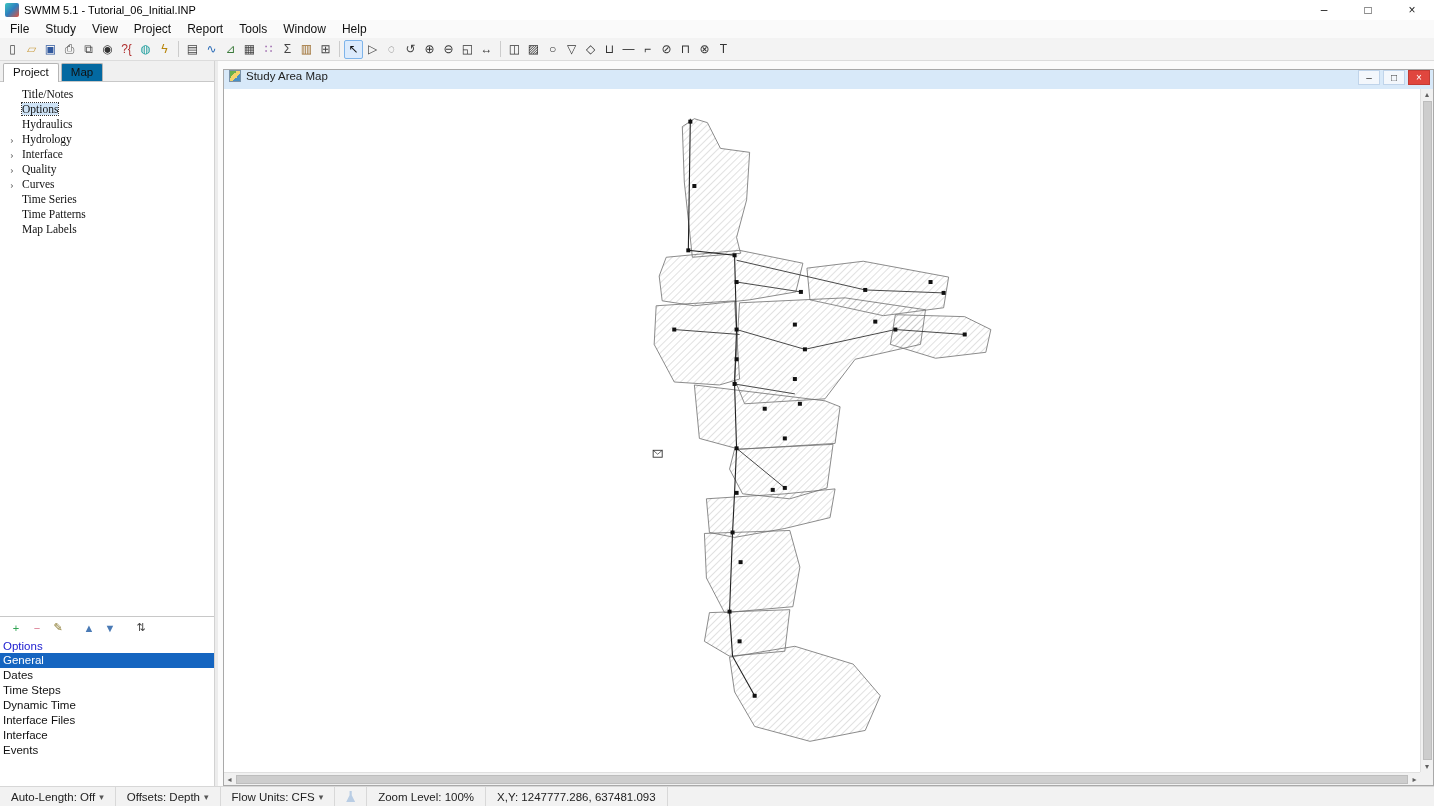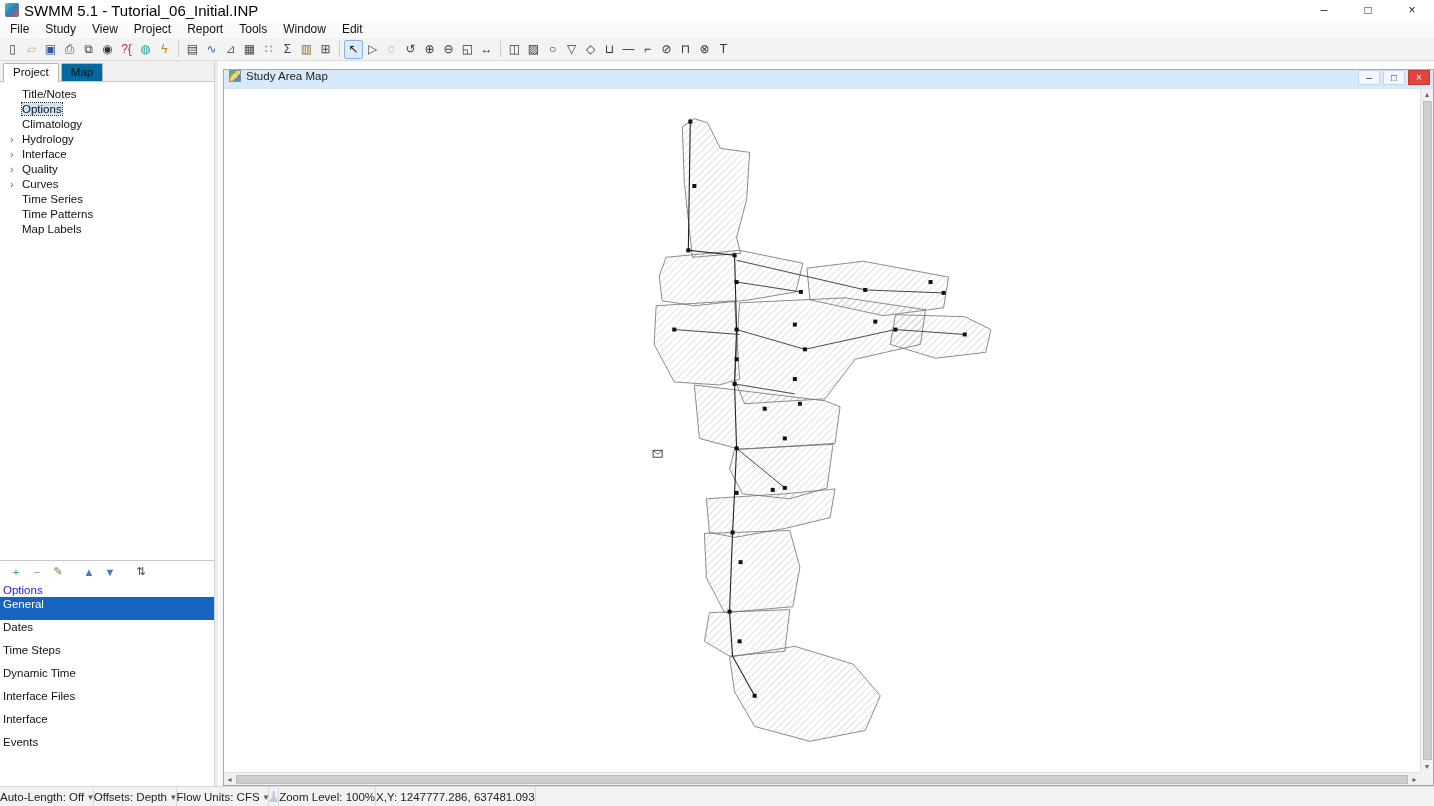--- a/index.html
+++ b/index.html
@@ -4,21 +4,21 @@
 <style>
   * { box-sizing: border-box; margin: 0; padding: 0; }
   html,body { width:1434px; height:806px; overflow:hidden; }
   body { font-family:"Liberation Sans", sans-serif; font-size:12px; color:#111; background:#fff; }
   .app { width:1434px; height:806px; display:flex; flex-direction:column; background:#fff; }
 
   
   .titlebar { height:20px; display:flex; align-items:center; background:#fff; flex:0 0 auto; }
   .app-icon { width:14px; height:14px; margin:0 5px 0 5px; border-radius:2px;
               background:linear-gradient(135deg,#3ec6c0 0%,#2f7fbf 50%,#e5533d 100%); }
-  .win-title { font-size:15px; color:#000; }
+  .win-title { font-size:11px; color:#000; }
   .win-controls { margin-left:auto; display:flex; height:100%; }
   .wbtn { width:44px; height:100%; display:flex; align-items:center; justify-content:center;
           font-size:12px; color:#222; cursor:default; }
 
   
   .menubar { height:18px; display:flex; align-items:center; background:#fafafa; padding-left:2px;
              flex:0 0 auto; }
   .menu-item { padding:0 8px; font-size:12px; line-height:18px; }
 
   
@@ -35,30 +35,30 @@
 
   
   .left-panel { width:214px; flex:0 0 auto; display:flex; flex-direction:column; background:#fff; }
   .tabs { height:21px; display:flex; align-items:flex-end; background:#f0f0f0; padding:2px 0 0 3px;
           border-bottom:1px solid #c8c8c8; flex:0 0 auto; }
   .tab { padding:2px 9px 3px; font-size:11.5px; background:#0369a1; border:1px solid #b5b5b5;
          border-bottom:none; border-radius:2px 2px 0 0; margin-right:2px; }
   .tab.active { background:#fff; margin-bottom:-1px; padding-bottom:4px; }
   .tree { flex:1; min-height:0; padding-top:5px; background:#fff; overflow:hidden; }
   .tree-row { height:15px; line-height:15px; font-size:11.5px; position:relative; padding-left:22px;
-              white-space:nowrap; }
+              white-space:nowrap;font-family:Liberation Serif, serif; }
   .chev { position:absolute; left:10px; top:0; font-size:11px; color:#666; }
   .tree-label.focused { background:#cfe4f7; outline:1px dotted #333; }
   .bottom-block { flex:0 0 auto; border-top:1px solid #c8c8c8; }
   .mini-toolbar { height:21px; display:flex; align-items:center; padding-left:7px; gap:3px; }
   .mini-btn { width:18px; height:17px; display:flex; align-items:center; justify-content:center;
               font-size:11px; }
   .mini-sep { width:7px; }
   .options-header { font-size:11.5px; color:#2020d0; padding:2px 0 1px 3px; }
-  .opt-item { height:23px; line-height:15px; font-size:11.5px; padding-left:3px; color:#111; }
+  .opt-item { height:15px; line-height:15px; font-size:11.5px; padding-left:3px; color:#111; }
   .opt-item.selected { background:#1565c0; color:#fff; }
   .options-list { padding-bottom:28px; }
 
   
   .splitter { width:4px; background:#ececec; border-left:1px solid #d2d2d2; flex:0 0 auto; }
 
   
   .mdi { flex:1; position:relative; background:#fbfbfb; min-width:0; }
   .child { position:absolute; left:5px; top:8px; right:0; bottom:0; background:#fff;
            border:1px solid #a9a9a9; }
@@ -79,21 +79,21 @@
   .hscroll { position:absolute; left:0; right:13px; bottom:0; height:13px; background:#f1f1f1;
              border-top:1px solid #e0e0e0; display:flex; align-items:center; }
   .sarrow { font-size:8px; color:#606060; line-height:11px; height:11px; width:11px; text-align:center; }
   .vthumb { flex:1; width:9px; margin:1px 0; background:#cdcdcd; border:1px solid #bdbdbd; }
   .hthumb { flex:1; height:9px; margin:0 1px; background:#cdcdcd; border:1px solid #bdbdbd; }
   .corner { position:absolute; right:0; bottom:0; width:13px; height:13px; background:#f1f1f1; }
 
   
   .statusbar { height:20px; display:flex; align-items:stretch; background:#f2f2f2;
                border-top:1px solid #d7d7d7; flex:0 0 auto; font-size:11.5px; color:#222; }
-  .sb-sec { display:flex; align-items:center; gap:4px; padding:0 0; border-right:1px solid #d8d8d8; }
+  .sb-sec { display:flex; align-items:center; gap:4px; padding:0 11px; border-right:1px solid #d8d8d8; }
   .sb-arrow { font-size:9px; color:#555; }
   .flask { width:9px; height:11px; background:#b9cde4;
            clip-path:polygon(38% 0,62% 0,62% 38%,100% 100%,0 100%,38% 38%); }
 </style>
 </head>
 <body>
 
 <div class="app">
 
   <div class="titlebar">
@@ -107,21 +107,21 @@
   </div>
 
   <div class="menubar">
       <span class="menu-item">File</span>
       <span class="menu-item">Study</span>
       <span class="menu-item">View</span>
       <span class="menu-item">Project</span>
       <span class="menu-item">Report</span>
       <span class="menu-item">Tools</span>
       <span class="menu-item">Window</span>
-      <span class="menu-item">Edit</span>
+      <span class="menu-item">Help</span>
     </div>
 
   <div class="toolbar">
       <div class="tb-btn">
         <span class="tb-glyph" style="color: rgb(68, 68, 68);">▯</span>
       </div>
       <div class="tb-btn">
         <span class="tb-glyph" style="color: rgb(201, 154, 60);">▱</span>
       </div>
       <div class="tb-btn">
@@ -237,21 +237,21 @@
   <div class="main">
 
     <div class="left-panel">
       <div class="tabs">
           <div class="tab active">Project</div>
           <div class="tab">Map</div>
         </div>
       <div class="tree">
           <div class="tree-row"><span class="tree-label">Title/Notes</span></div>
           <div class="tree-row"><span class="tree-label focused">Options</span></div>
-          <div class="tree-row"><span class="tree-label">Climatology</span></div>
+          <div class="tree-row"><span class="tree-label">Hydraulics</span></div>
           <div class="tree-row"><span class="chev">›</span><span class="tree-label">Hydrology</span></div>
           <div class="tree-row"><span class="chev">›</span><span class="tree-label">Interface</span></div>
           <div class="tree-row"><span class="chev">›</span><span class="tree-label">Quality</span></div>
           <div class="tree-row"><span class="chev">›</span><span class="tree-label">Curves</span></div>
           <div class="tree-row"><span class="tree-label">Time Series</span></div>
           <div class="tree-row"><span class="tree-label">Time Patterns</span></div>
           <div class="tree-row"><span class="tree-label">Map Labels</span></div>
         </div>
       <div class="bottom-block">
         <div class="mini-toolbar">

